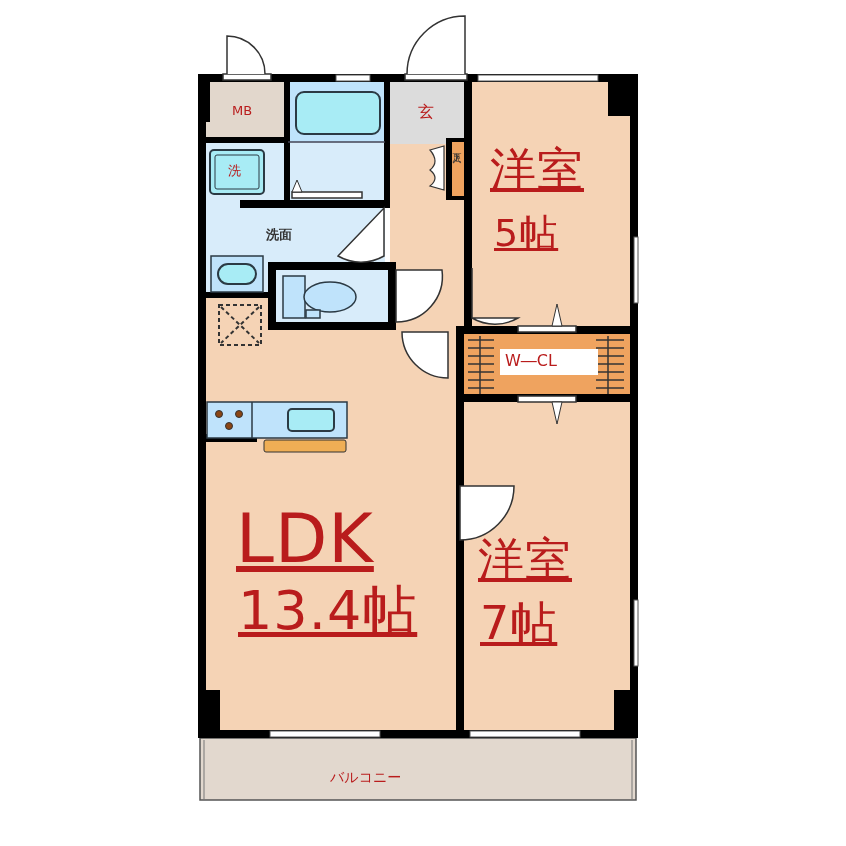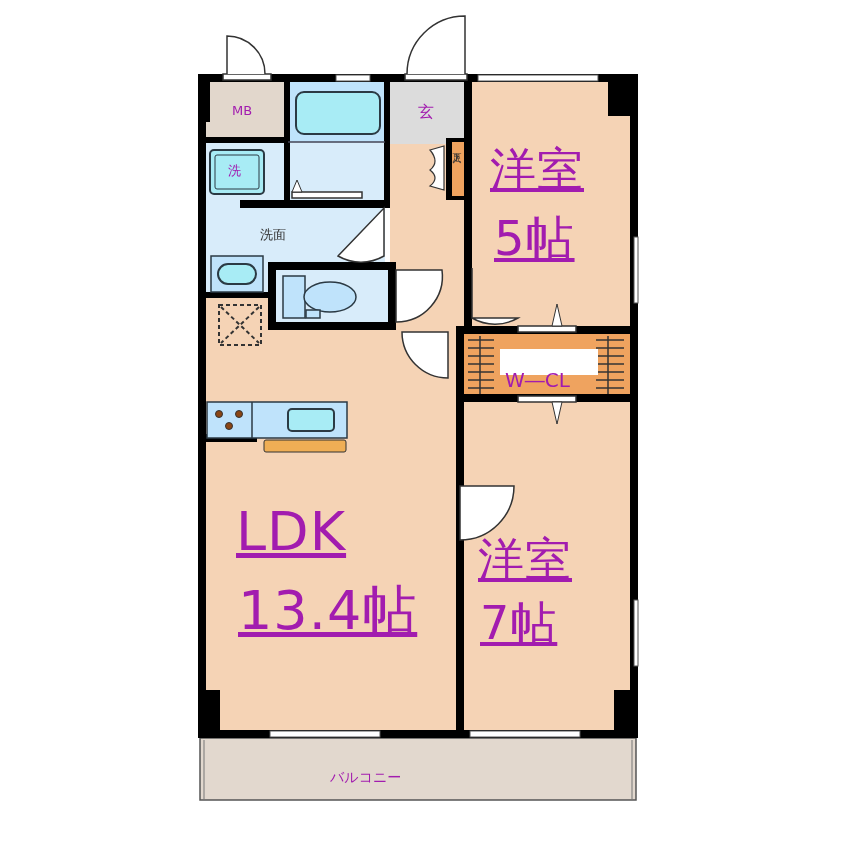--- a/index.html
+++ b/index.html
@@ -1,18 +1,18 @@
 <!DOCTYPE html>
 <html><head>
 <meta charset="utf-8">
 <style>
   html,body{margin:0;padding:0;background:#ffffff;}
   body{width:846px;height:846px;position:relative;overflow:hidden;font-family:"DejaVu Sans","Liberation Sans",sans-serif;}
   #plan{position:absolute;left:0;top:0;width:846px;height:846px;}
-  .lbl{position:absolute;color:#a21caf;line-height:1;white-space:nowrap;}
+  .lbl{position:absolute;color:#b91c1c;line-height:1;white-space:nowrap;}
   .big{font-family:"DejaVu Sans","Liberation Sans",sans-serif;font-size:50px;font-weight:400;letter-spacing:1px;text-decoration:underline;}
   .small{font-size:13px;color:#333;}
 </style>
 </head>
 <body>
 
 <svg id="plan" viewBox="0 0 846 846" xmlns="http://www.w3.org/2000/svg">
 
   <rect x="200" y="738" width="436" height="62" fill="#e2d8ce" stroke="#555" stroke-width="1.5"></rect>
   <line x1="204" y1="740" x2="204" y2="800" stroke="#777" stroke-width="1"></line>
@@ -142,21 +142,21 @@
       <line x1="596" y1="380" x2="624" y2="380"></line>
     <line x1="596" y1="388" x2="624" y2="388"></line>
   </g>
   <rect x="500" y="349" width="98" height="26" fill="#fff"></rect>
 </svg>
 
 <div class="lbl" style="left:232px;top:104px;font-size:13px;">MB</div>
 <div class="lbl" style="left:418px;top:104px;font-size:16px;">玄</div>
 <div class="lbl" style="left:452px;top:146px;font-size:9px;writing-mode:vertical-rl;color:#333;">下足入</div>
 <div class="lbl" style="left:228px;top:164px;font-size:13px;">洗</div>
-<div class="lbl small" style="left:260px;top:228px;">洗面</div>
+<div class="lbl small" style="left:266px;top:228px;font-weight:bold;">洗面</div>
 <div class="lbl big" style="left:490px;top:146px;font-size:46px;">洋室</div>
-<div class="lbl big" style="left:494px;top:214px;font-size:48px;">5帖</div>
-<div class="lbl" style="left:505px;top:353px;font-size:20px;margin-top:17px;">W―CL</div>
-<div class="lbl big" style="left:236px;top:505px;font-size:54px;">LDK</div>
+<div class="lbl big" style="left:494px;top:214px;font-size:38px;">5帖</div>
+<div class="lbl" style="left:505px;top:353px;font-size:16px;">W―CL</div>
+<div class="lbl big" style="left:236px;top:505px;font-size:68px;">LDK</div>
 <div class="lbl big" style="left:238px;top:584px;font-size:54px;">13.4帖</div>
 <div class="lbl big" style="left:478px;top:536px;font-size:46px;">洋室</div>
 <div class="lbl big" style="left:480px;top:600px;font-size:46px;">7帖</div>
 <div class="lbl" style="left:330px;top:770px;font-size:14px;">バルコニー</div>
 
 </body></html>

